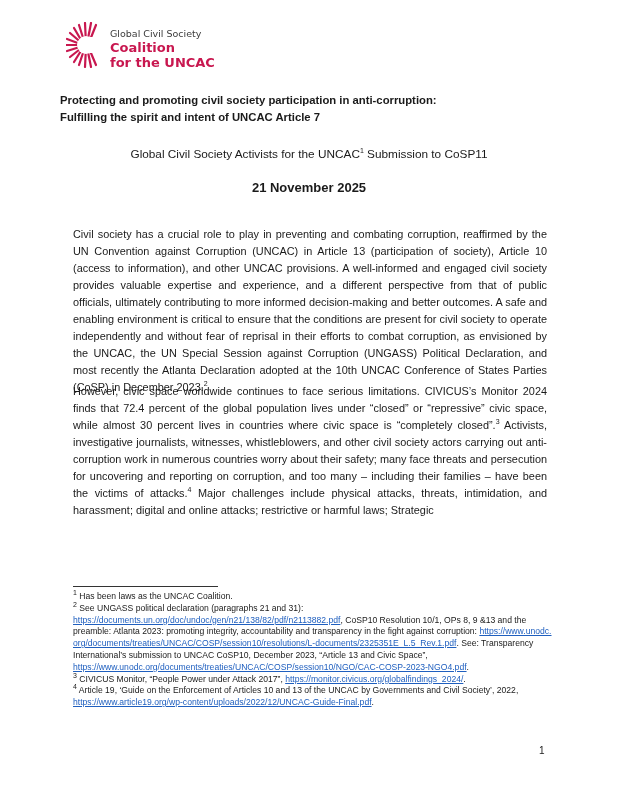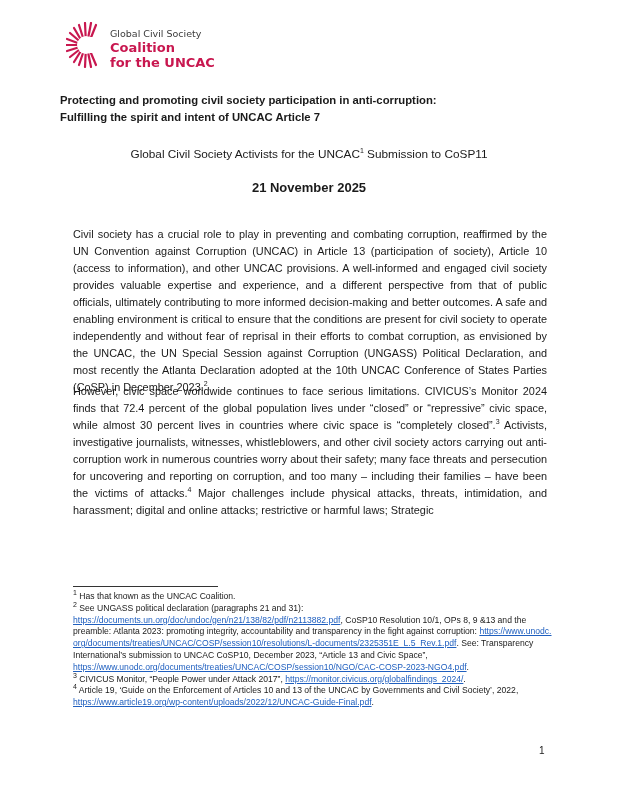--- a/index.html
+++ b/index.html
@@ -65,19 +65,19 @@
 
 <div class="date">21 November 2025</div>
 
 <p class="para p1"><span>Civil society has a crucial role to play in preventing and combating corruption, reaffirmed by the UN Convention against Corruption (UNCAC) in Article 13 (participation of society), Article 10 (access to information), and other UNCAC provisions. A well-informed and engaged civil society provides valuable expertise and experience, and a different perspective from that of public officials, ultimately contributing to more informed decision-making and better outcomes. A safe and enabling environment is critical to ensure that the conditions are present for civil society to operate independently and without fear of reprisal in their efforts to combat corruption, as envisioned by the UNCAC, the UN Special Session against Corruption (UNGASS) Political Declaration, and most recently the Atlanta Declaration adopted at the 10th UNCAC Conference of States Parties (CoSP) in December 2023.</span><sup>2</sup></p>
 
 <p class="para p2"><span>However, civic space worldwide continues to face serious limitations. CIVICUS’s Monitor 2024 finds that 72.4 percent of the global population lives under “closed” or “repressive” civic space, while almost 30 percent lives in countries where civic space is “completely closed”.</span><sup>3</sup><span> Activists, investigative journalists, witnesses, whistleblowers, and other civil society actors carrying out anti-corruption work in numerous countries worry about their safety; many face threats and persecution for uncovering and reporting on corruption, and too many – including their families – have been the victims of attacks.</span><sup>4</sup><span> Major challenges include physical attacks, threats, intimidation, and harassment; digital and online attacks; restrictive or harmful laws; Strategic</span></p>
 
 <div class="fn-rule"></div>
 
 <div class="footnotes">
-  <p><sup>1</sup><span> Has that known as the UNCAC Coalition.</span></p>
+  <p><sup>1</sup><span> Has been laws as the UNCAC Coalition.</span></p>
   <p><sup>2</sup><span> See UNGASS political declaration (paragraphs 21 and 31):</span><br><a class="link">https://documents.un.org/doc/undoc/gen/n21/138/82/pdf/n2113882.pdf</a><span>, CoSP10 Resolution 10/1, OPs 8, 9 &amp;13 and the preamble: Atlanta 2023: promoting integrity, accountability and transparency in the fight against corruption: </span><a class="link" style="word-break:break-all;">https://www.unodc.org/documents/treaties/UNCAC/COSP/session10/resolutions/L-documents/2325351E_L.5_Rev.1.pdf</a><span>. See: Transparency International’s submission to UNCAC CoSP10, December 2023, “Article 13 and Civic Space”,</span><br><a class="link">https://www.unodc.org/documents/treaties/UNCAC/COSP/session10/NGO/CAC-COSP-2023-NGO4.pdf</a><span>.</span></p>
   <p><sup>3</sup><span> CIVICUS Monitor, “People Power under Attack 2017”,  </span><a class="link">https://monitor.civicus.org/globalfindings_2024/</a><span>.</span></p>
   <p><sup>4</sup><span> Article 19, ‘Guide on the Enforcement of Articles 10 and 13 of the UNCAC by Governments and Civil Society’, 2022, </span><a class="link">https://www.article19.org/wp-content/uploads/2022/12/UNCAC-Guide-Final.pdf</a><span>.</span></p>
 </div>
 
 <div class="page-num">1</div>
 
 </body></html>

